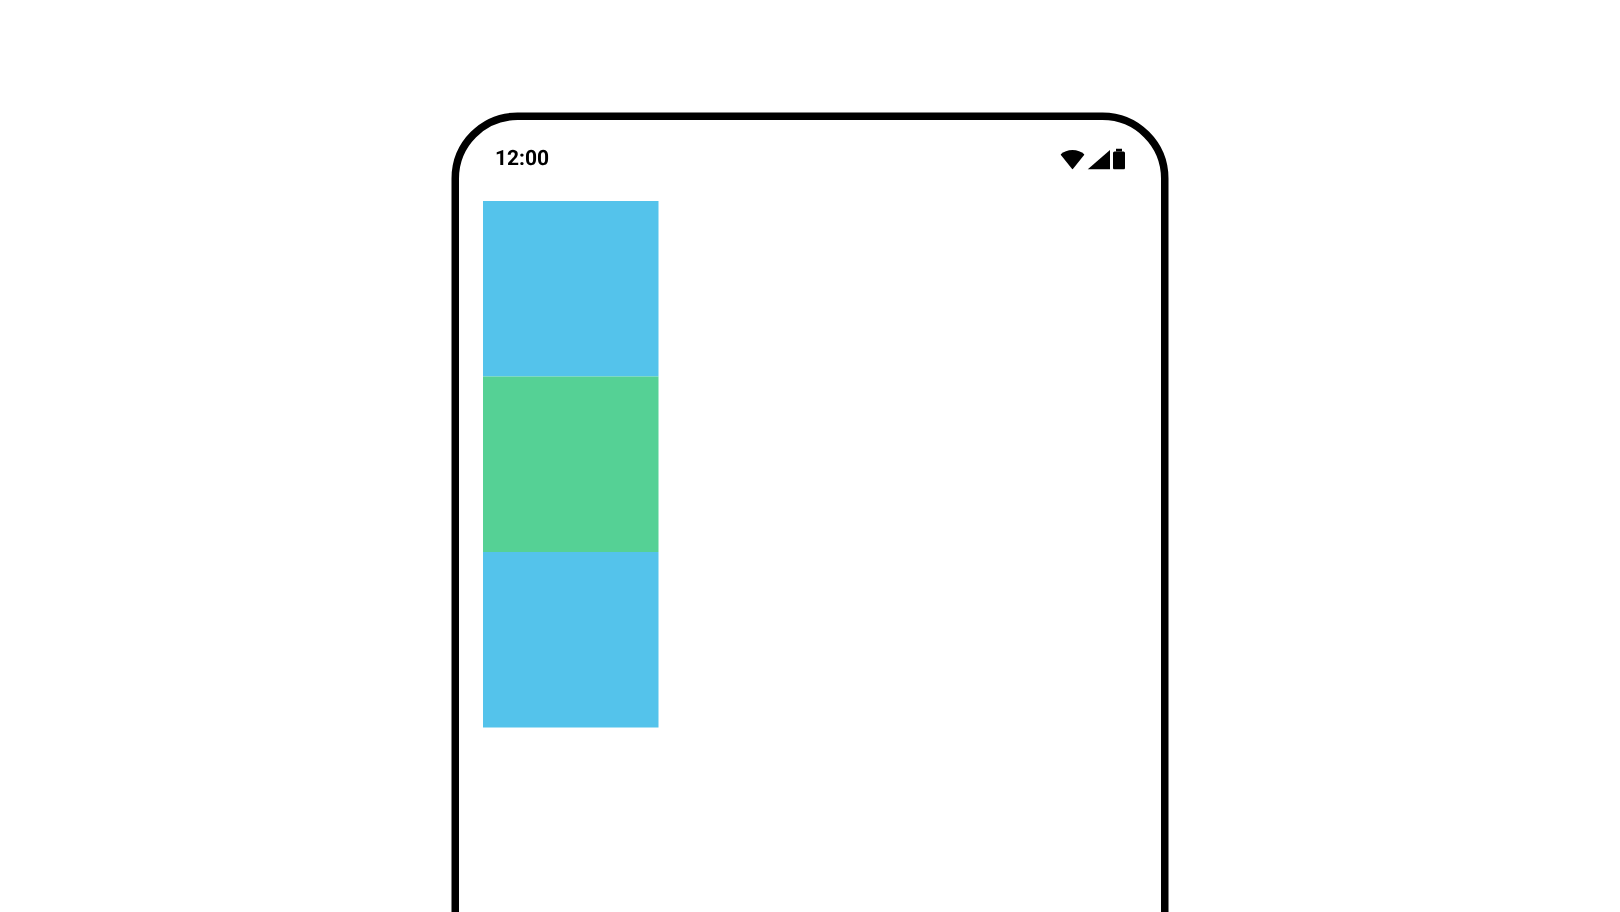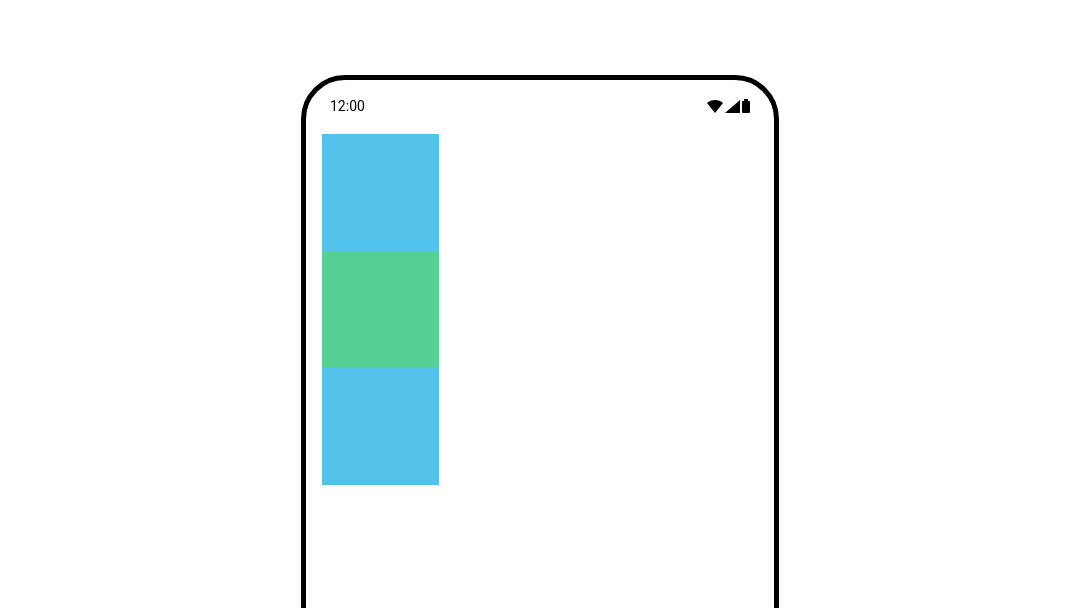--- a/index.html
+++ b/index.html
@@ -33,21 +33,21 @@
       height: 38px;
       display: flex;
       justify-content: space-between;
       align-items: center;
       padding: 0 24px;
       padding-top: 14px;
     }
     
     .clock {
       font-size: 14px;
-      font-weight: 400;
+      font-weight: 700;
       color: #000000;
     }
     
     .status-icons {
       display: flex;
       align-items: center;
       gap: 2px;
     }
     
     .wifi-icon svg,

